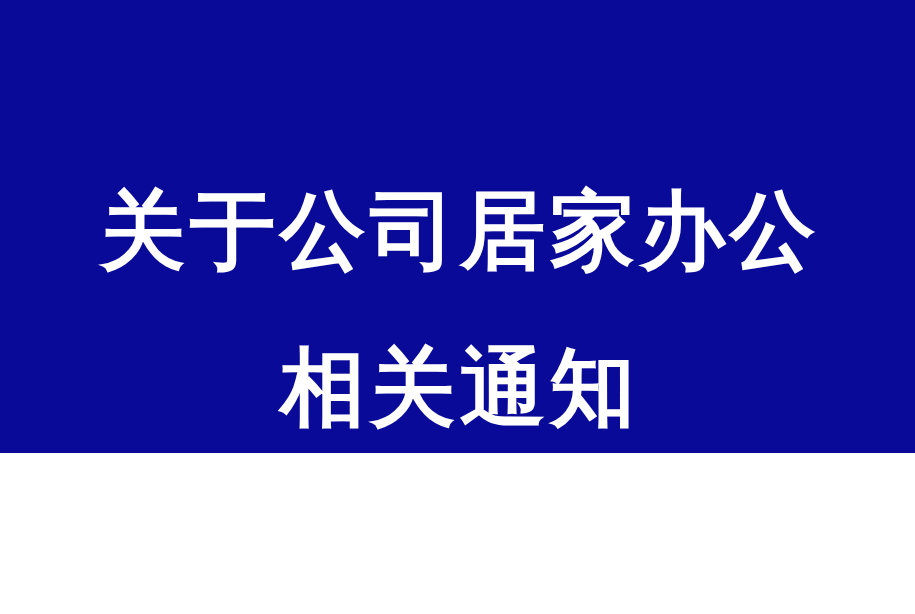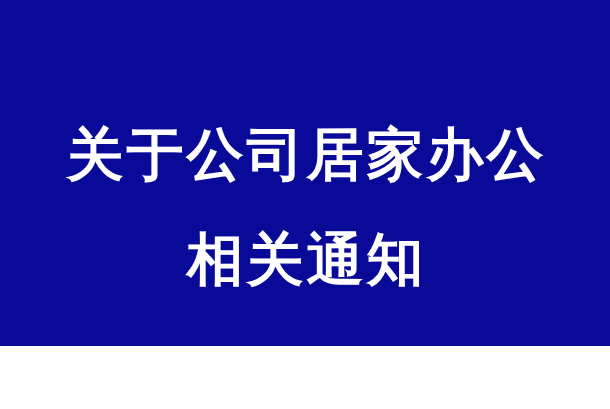--- a/index.html
+++ b/index.html
@@ -12,21 +12,21 @@
     width: 610px;
     height: 409px;
     overflow: hidden;
     font-family: "DejaVu Sans", "Liberation Sans", sans-serif;
   }
 
   #notice-banner {
     position: relative;
     box-sizing: border-box;
     width: 610px;
-    height: 346px;
+    height: 302px;
     background: #0a0a99;
     display: flex;
     flex-direction: column;
     align-items: center;
     justify-content: flex-start;
     overflow: hidden;
   }
 
   .notice-line {
     color: #ffffff;

